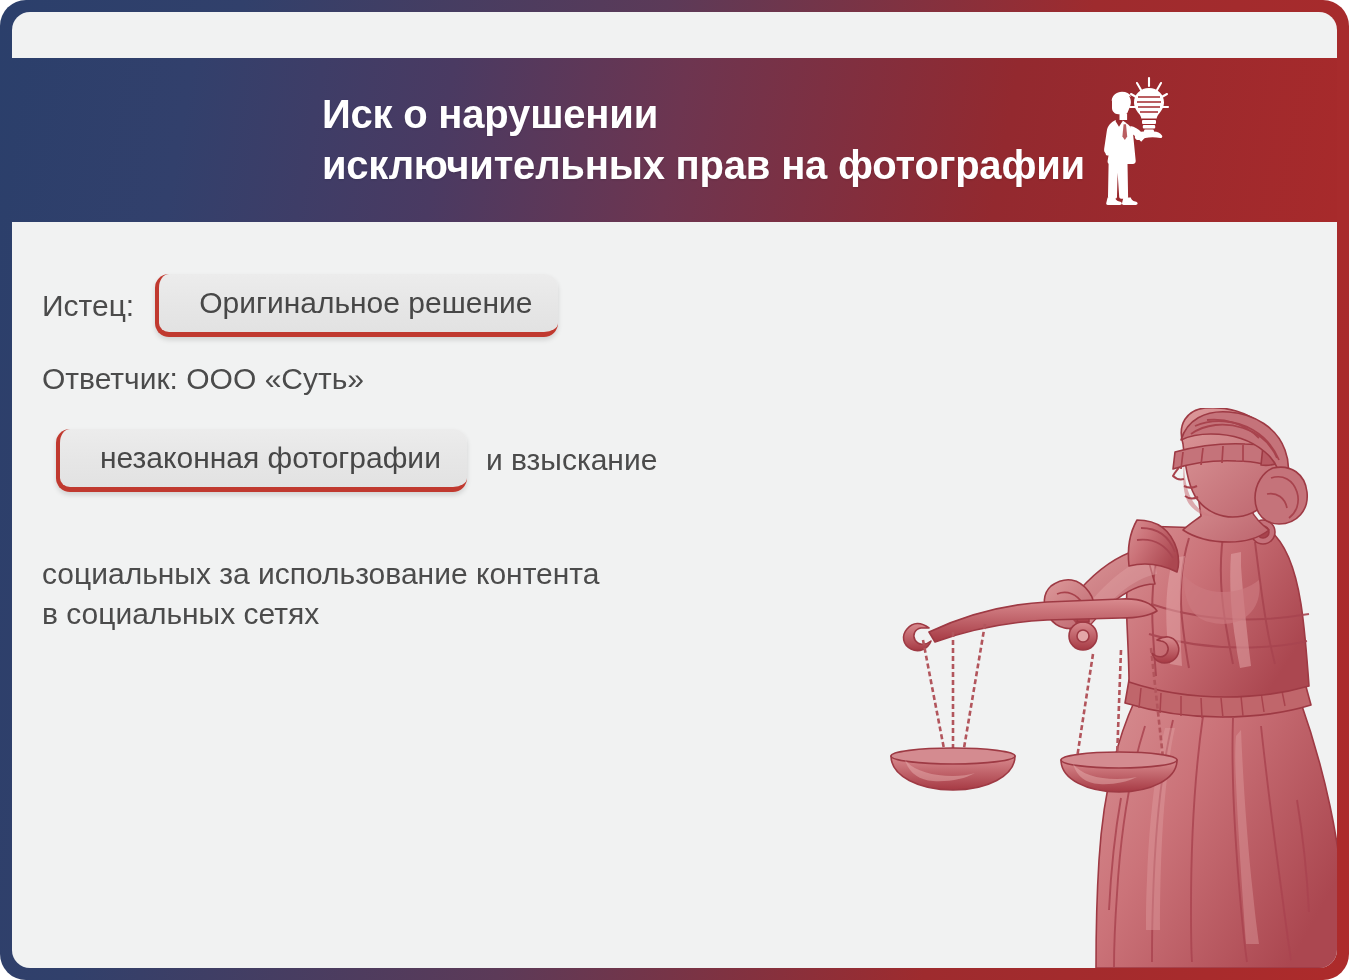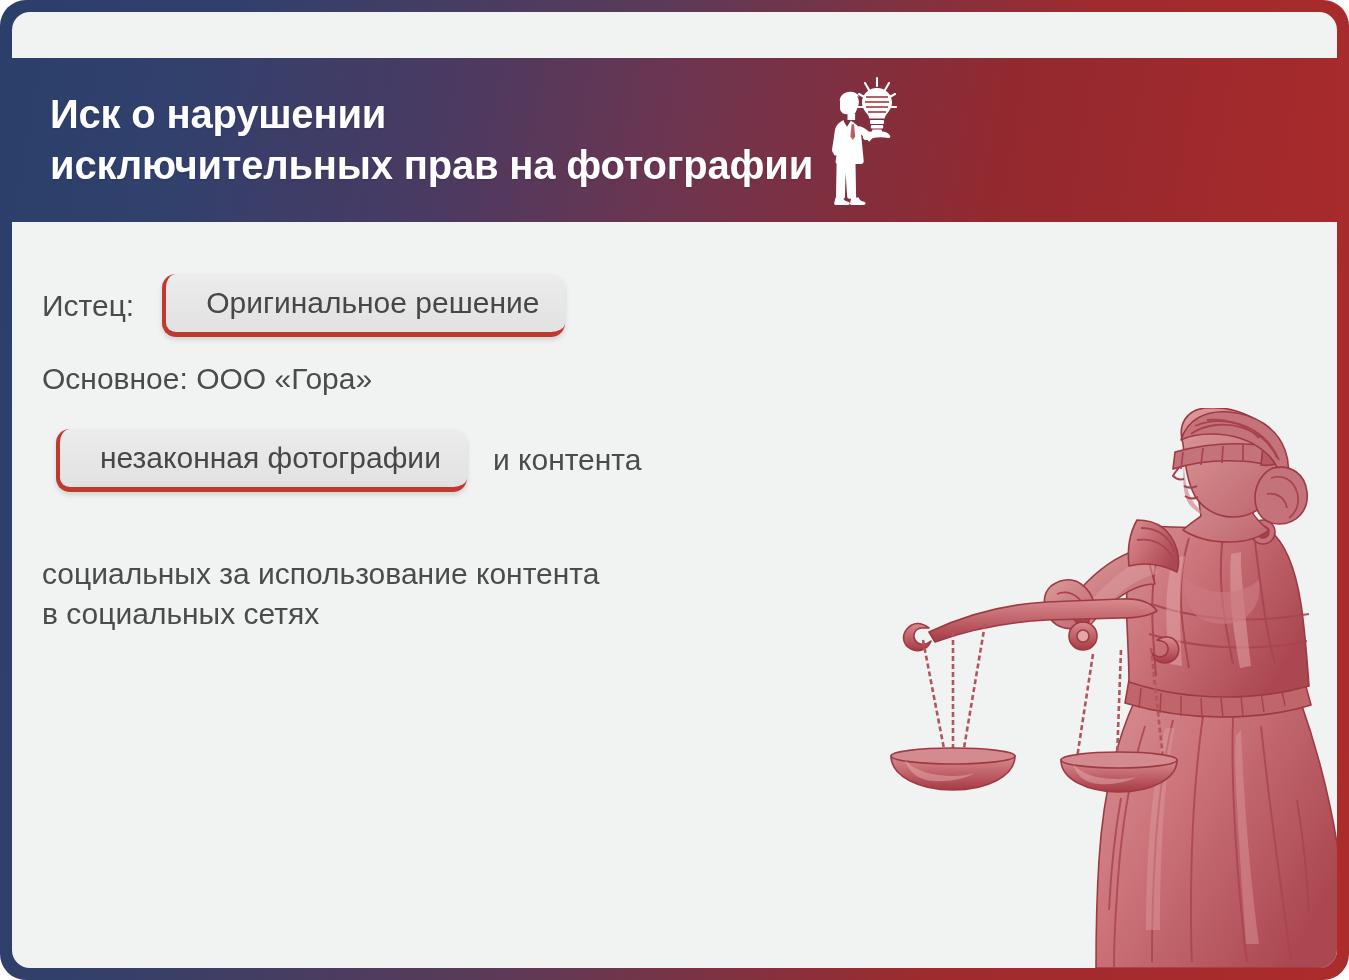--- a/index.html
+++ b/index.html
@@ -38,21 +38,21 @@
   
   .header {
     position: absolute;
     left: -12px;
     top: 46px;
     width: calc(100% + 24px);
     height: 164px;
     background: linear-gradient(100deg, #2b3f6b 0%, #32406c 14%, #4a3a62 33%, #6d3550 50%, #93292f 74%, #a82a2b 100%);
     display: flex;
     align-items: center;
-    justify-content: flex-start;
+    justify-content: flex-end;
     box-sizing: border-box;
     padding: 0 72px 0 50px;
   }
 
   .header-title {
     color: #ffffff;
     font-size: 40px;
     font-weight: bold;
     line-height: 1.28;
     letter-spacing: -0.2px;
@@ -85,21 +85,21 @@
     line-height: 1.33;
     margin: 0 0 30px 0;
     max-width: 900px;
   }
   .line.tight { margin-bottom: 22px; }
 
   .flowrow {
     display: flex;
     align-items: center;
     flex-wrap: wrap;
-    gap: 12px;
+    gap: 5px;
   }
 
   .label {
     font-size: 30px;
     color: #4b4b4b;
     white-space: nowrap;
   }
 
   
   .chip {
@@ -216,26 +216,26 @@
     </div>
 
     <div class="content">
 
       <div class="line flowrow tight">
         <span class="label">Истец:</span>
         <span class="chip first">Оригинальное решение</span>
       </div>
 
       <div class="line">
-        <span class="label">Основное: ООО «Гора»</span>
+        <span class="label">Ответчик: ООО «Суть»</span>
       </div>
 
       <div class="line flowrow tight">
         <span class="chip">незаконная фотографии</span>
-        <span class="tail">и контента</span>
+        <span class="tail">и взыскание</span>
       </div>
 
       <div class="line multiline">
         <span class="label multiline">социальных за использование контента
 в социальных сетях</span>
       </div>
 
 
 
     </div>

